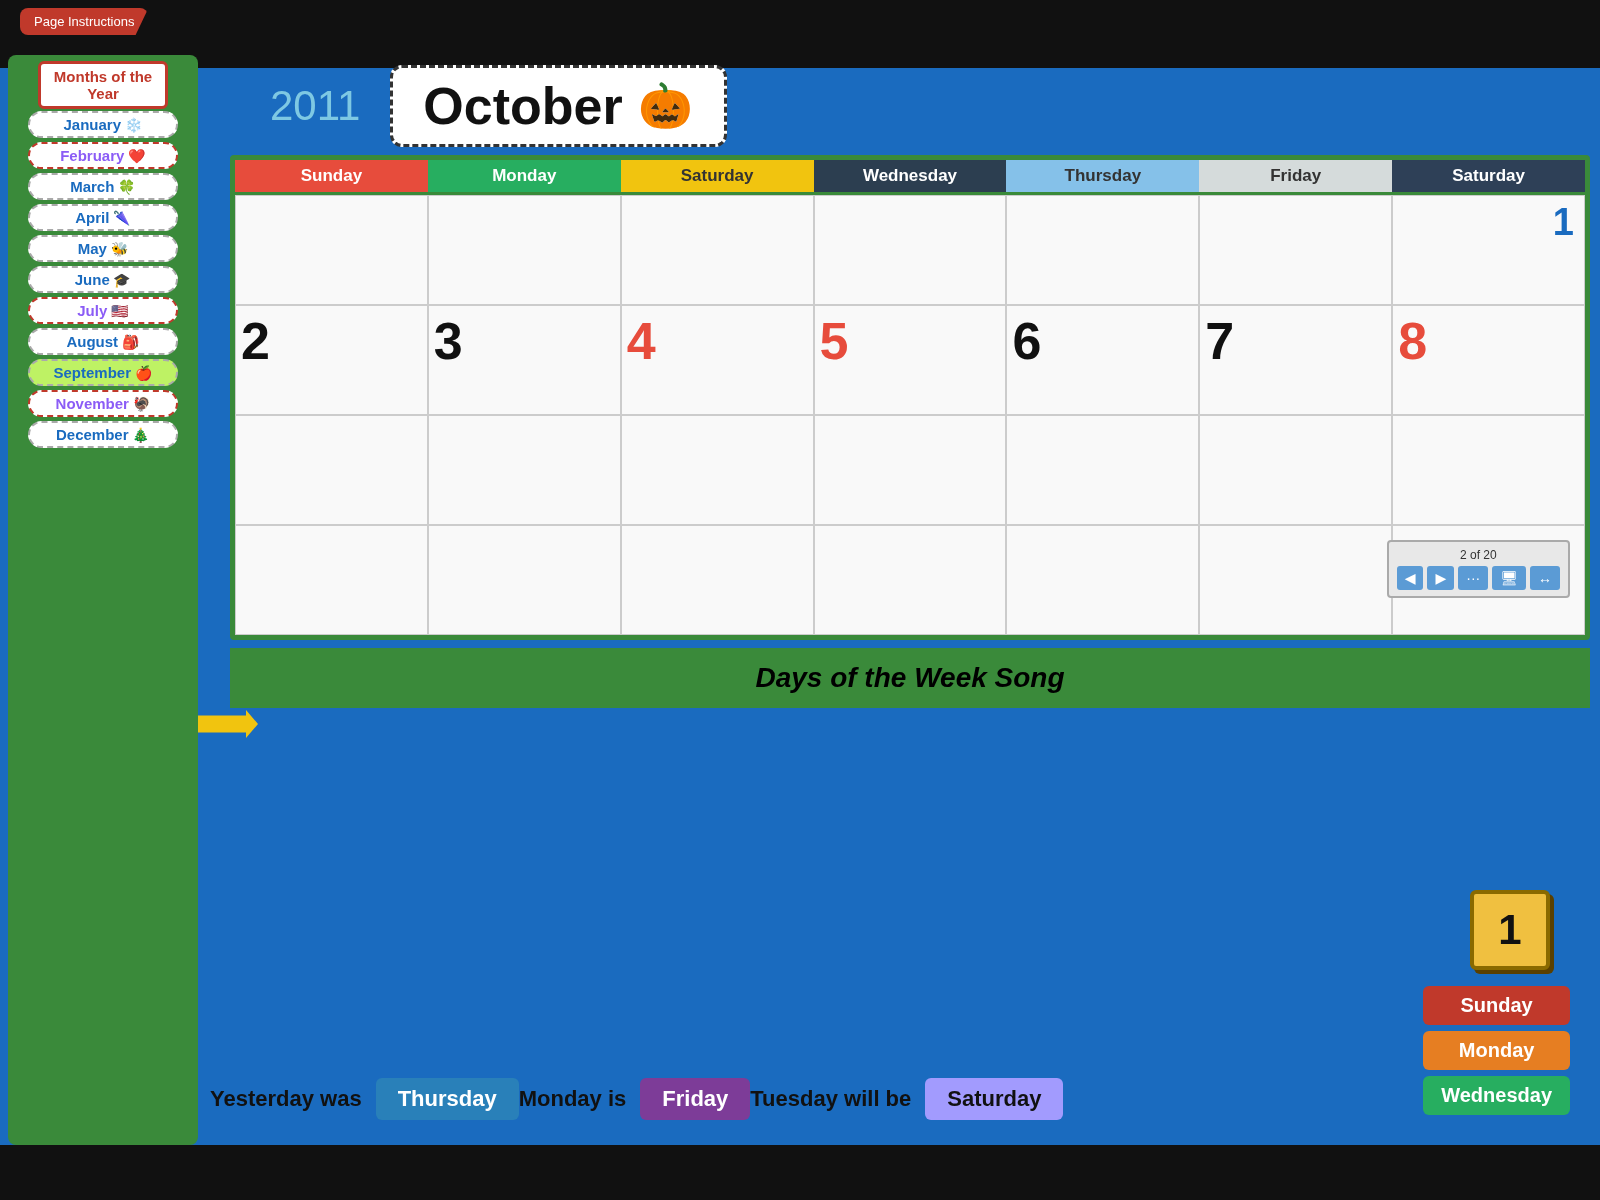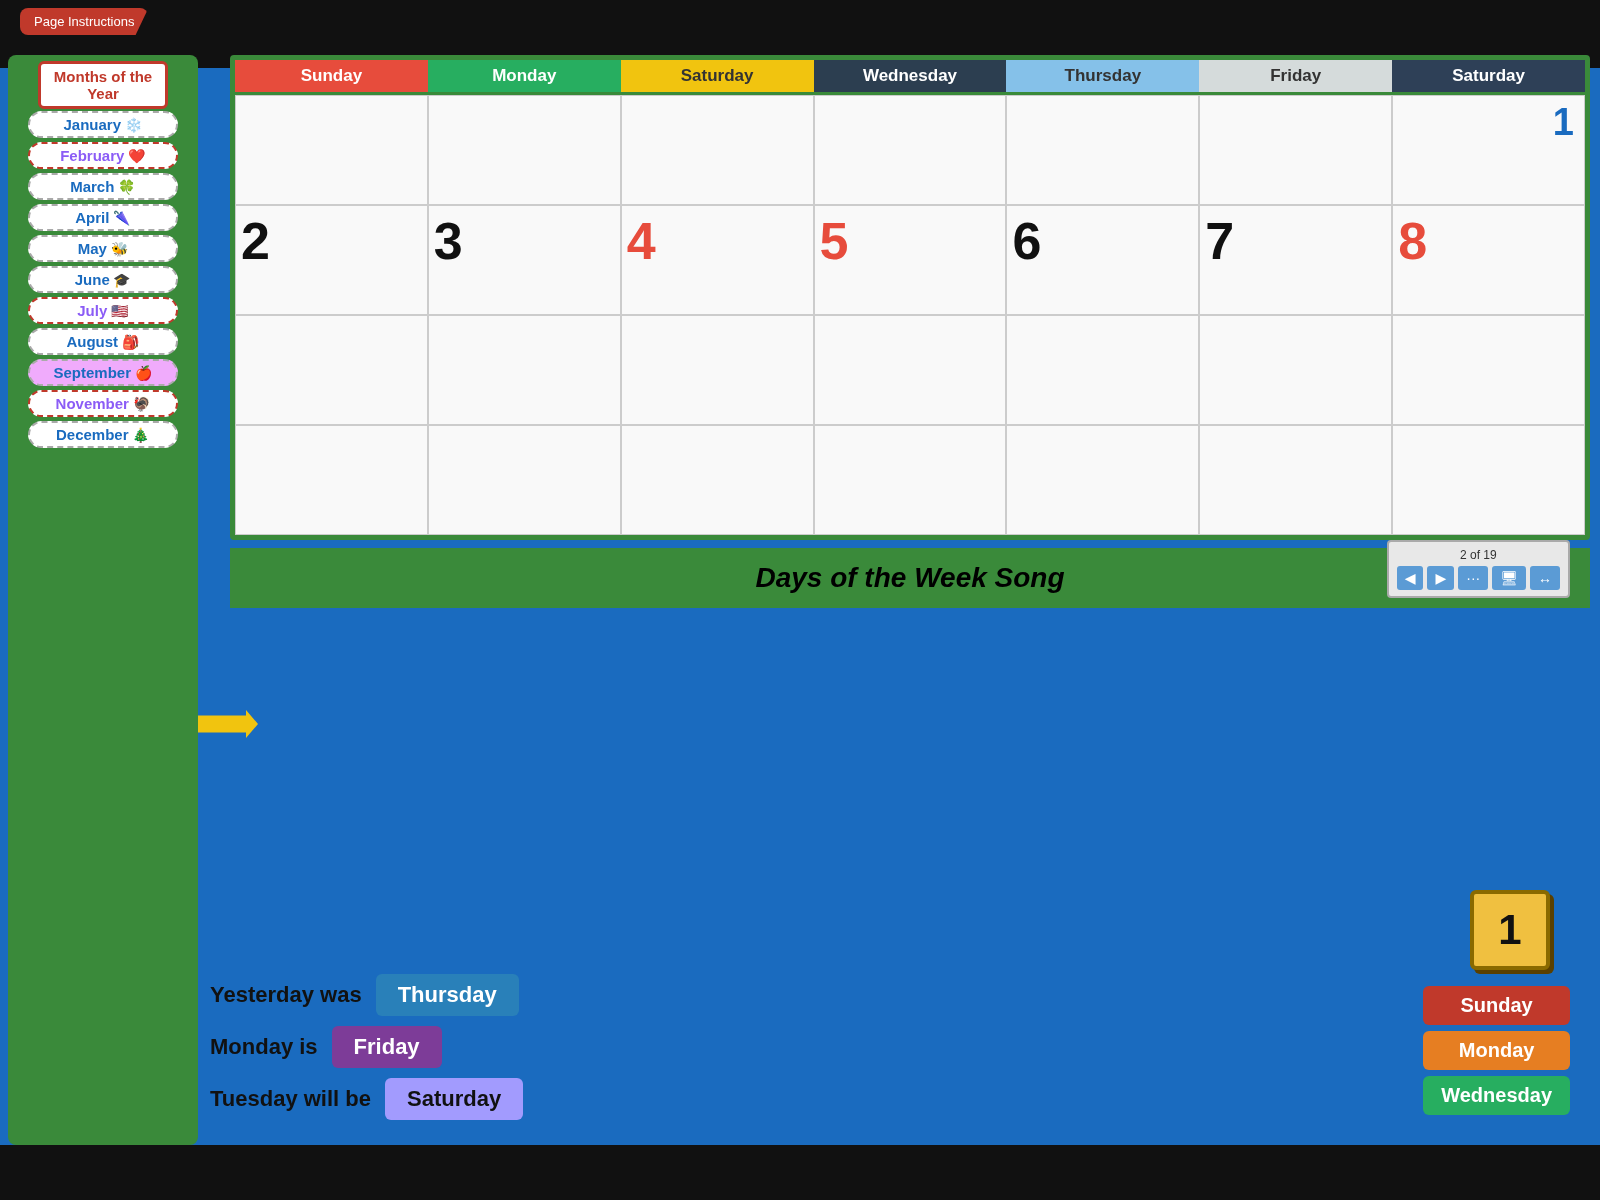--- a/index.html
+++ b/index.html
@@ -69,21 +69,21 @@
       color: #1a6bbf;
       width: 150px;
       text-align: center;
       border: 2px dashed #aaa;
       position: relative;
       display: flex;
       align-items: flex-end;
       justify-content: center;
     }
     .month-item.red { color: #8b5cf6; border-color: #c0392b; }
-    .month-item.highlighted { background: #f0abfc; }
+    .month-item.highlighted { background: #bef264; }
     .month-item .icon {
       margin-left: 4px;
       font-size: 14px;
     }
 
     
     .main-area {
       position: absolute;
       top: 55px;
       left: 210px;
@@ -236,22 +236,21 @@
       cursor: pointer;
     }
 
     
     .bottom-info {
       position: absolute;
       bottom: 80px;
       left: 210px;
       right: 10px;
       display: flex;
-      flex-direction: column;
-      gap: 10px;
+      flex-direction: row;
     }
     .info-row {
       display: flex;
       align-items: center;
       gap: 14px;
       font-size: 22px;
       font-weight: bold;
       color: #111;
     }
     .info-label {
@@ -337,20 +336,27 @@
       <div class="month-item highlighted">September <span class="icon">🍎</span></div>
       <div class="month-item red">November <span class="icon">🦃</span></div>
       <div class="month-item">December <span class="icon">🎄</span></div>
     </div>
 </div>
 
 <div class="yellow-arrow"></div>
 
 <div class="main-area">
 
+  <div class="calendar-header">
+    <span class="year-label">2011</span>
+    <div class="month-title-box">
+      <span>October</span>
+      <span class="pumpkin-icon">🎃</span>
+    </div>
+  </div>
 
   <div class="calendar-grid-wrapper">
     <div class="day-headers" id="day-headers">
         <div class="day-header sunday">Sunday</div>
         <div class="day-header monday">Monday</div>
         <div class="day-header tuesday">Saturday</div>
         <div class="day-header wednesday">Wednesday</div>
         <div class="day-header thursday">Thursday</div>
         <div class="day-header friday">Friday</div>
         <div class="day-header saturday">Saturday</div>
@@ -388,21 +394,21 @@
         <div class="cal-cell"></div>
       </div>
   </div>
 
   <div class="song-bar">Days of the Week Song</div>
 </div>
 
 <div class="day-counter" style="position: absolute; right: 50px; bottom: 230px;">1</div>
 
 <div class="nav-box" style="position: absolute; right: 30px; top: 540px;">
-  <div class="nav-label">2 of 19</div>
+  <div class="nav-label">2 of 20</div>
   <div class="nav-buttons">
     <button class="nav-btn">◀</button>
     <button class="nav-btn">▶</button>
     <button class="nav-btn">···</button>
     <button class="nav-btn">🖥</button>
     <button class="nav-btn">↔</button>
   </div>
 </div>
 
 <div class="bottom-info">

